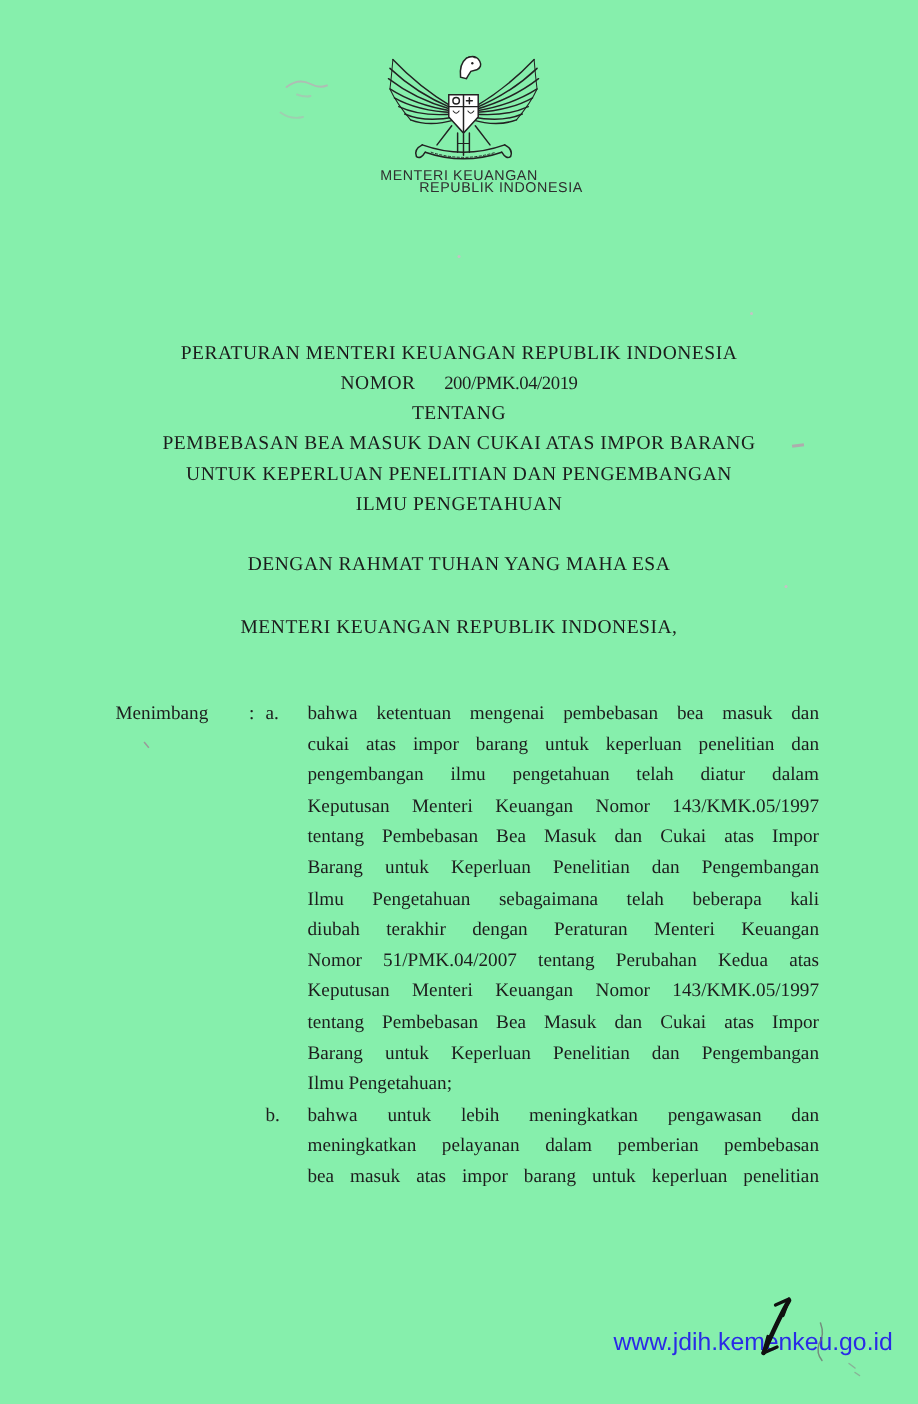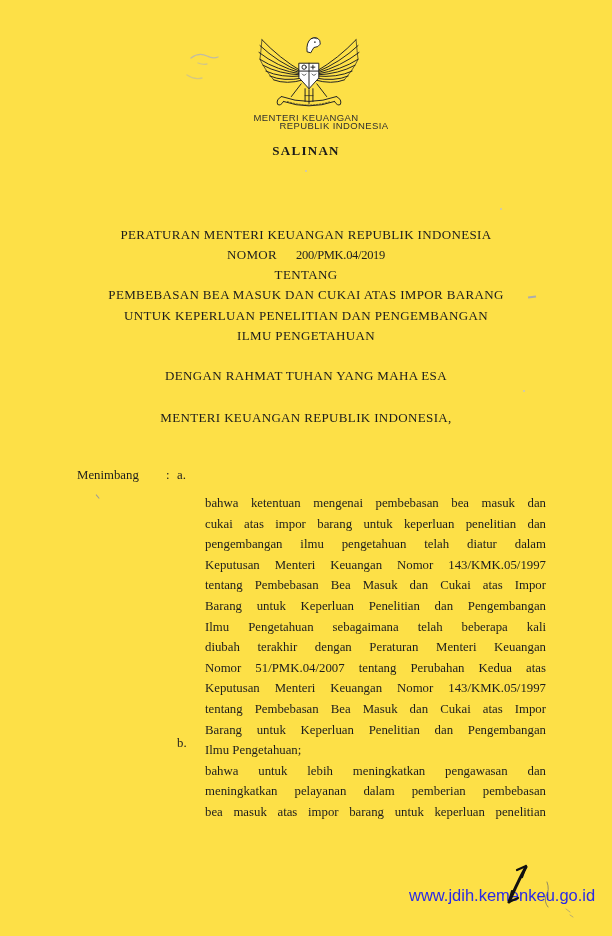--- a/index.html
+++ b/index.html
@@ -1,18 +1,18 @@
 <!DOCTYPE html>
 <html><head>
 <meta charset="utf-8">
 <style>
   html,body{margin:0;padding:0;background:#888;}
   .page{
     position:relative;width:612px;height:936px;margin:0 auto;
-    background:#fde047;overflow:hidden;
+    background:#86efac;overflow:hidden;
     font-family:"Liberation Serif", serif;color:#1e1e1e;
   }
   .abs{position:absolute;}
   .center-line{left:0;width:612px;text-align:center;white-space:nowrap;}
 
   
   .ministry{
     font-family:"Liberation Sans", sans-serif;
     font-size:9.5px;line-height:11.5px;letter-spacing:.4px;color:#2f2f2f;
   }
@@ -91,21 +91,20 @@
     <path d="M24,63 Q52,73 80,63"></path>
     <path d="M26,68 Q52,77 78,68"></path>
     <path d="M24,63 Q18,66 20,71 Q23,73 26,68"></path>
     <path d="M80,63 Q86,66 84,71 Q81,73 78,68"></path>
     <path d="M30,68 Q52,75 74,68" stroke-width=".6" stroke-dasharray="1.5,1.5"></path>
   </svg>
 
   <div class="abs center-line ministry" style="top:112px;">MENTERI KEUANGAN</div>
   <div class="abs center-line ministry" style="top:120px;margin-left:28px;">REPUBLIK INDONESIA</div>
 
-  <div class="abs center-line salinan" style="top:143px;">SALINAN</div>
 
   <div class="abs center-line t-line" style="top:227px;">PERATURAN MENTERI KEUANGAN REPUBLIK INDONESIA</div>
 
   <div class="abs center-line nomor-wrap" style="top:247px;">
     <span class="nomor-label">NOMOR</span>
     <span class="nomor-value">200/PMK.04/2019</span>
   </div>
 
   <div class="abs center-line t-line" style="top:267px;">TENTANG</div>
   <div class="abs center-line t-line" style="top:287px;">PEMBEBASAN BEA MASUK DAN CUKAI ATAS IMPOR BARANG</div>
@@ -113,21 +112,21 @@
   <div class="abs center-line t-line" style="top:328px;">ILMU PENGETAHUAN</div>
 
   <div class="abs center-line t-line" style="top:410px;">MENTERI KEUANGAN REPUBLIK INDONESIA,</div>
   <div class="abs center-line t-line" style="top:368px;">DENGAN RAHMAT TUHAN YANG MAHA ESA</div>
 
   <div class="abs b-text" style="left:77px;top:465px;">Menimbang</div>
   <div class="abs b-text" style="left:166px;top:465px;">:</div>
   <div class="abs marker" style="left:177px;top:465px;">a.</div>
   <div class="abs marker" style="left:177px;top:733px;">b.</div>
 
-  <div class="abs b-text" style="left:205px;top:465px;width:341px;margin-top:28px;">
+  <div class="abs b-text" style="left:205px;top:465px;width:341px;">
     <div>
         <div class="jline">bahwa ketentuan mengenai pembebasan bea masuk dan</div>
         <div class="jline">cukai atas impor barang untuk keperluan penelitian dan</div>
         <div class="jline">pengembangan ilmu pengetahuan telah diatur dalam</div>
         <div class="jline">Keputusan Menteri Keuangan Nomor 143/KMK.05/1997</div>
         <div class="jline">tentang Pembebasan Bea Masuk dan Cukai atas Impor</div>
         <div class="jline">Barang untuk Keperluan Penelitian dan Pengembangan</div>
         <div class="jline">Ilmu Pengetahuan sebagaimana telah beberapa kali</div>
         <div class="jline">diubah terakhir dengan Peraturan Menteri Keuangan</div>
         <div class="jline">Nomor 51/PMK.04/2007 tentang Perubahan Kedua atas</div>

